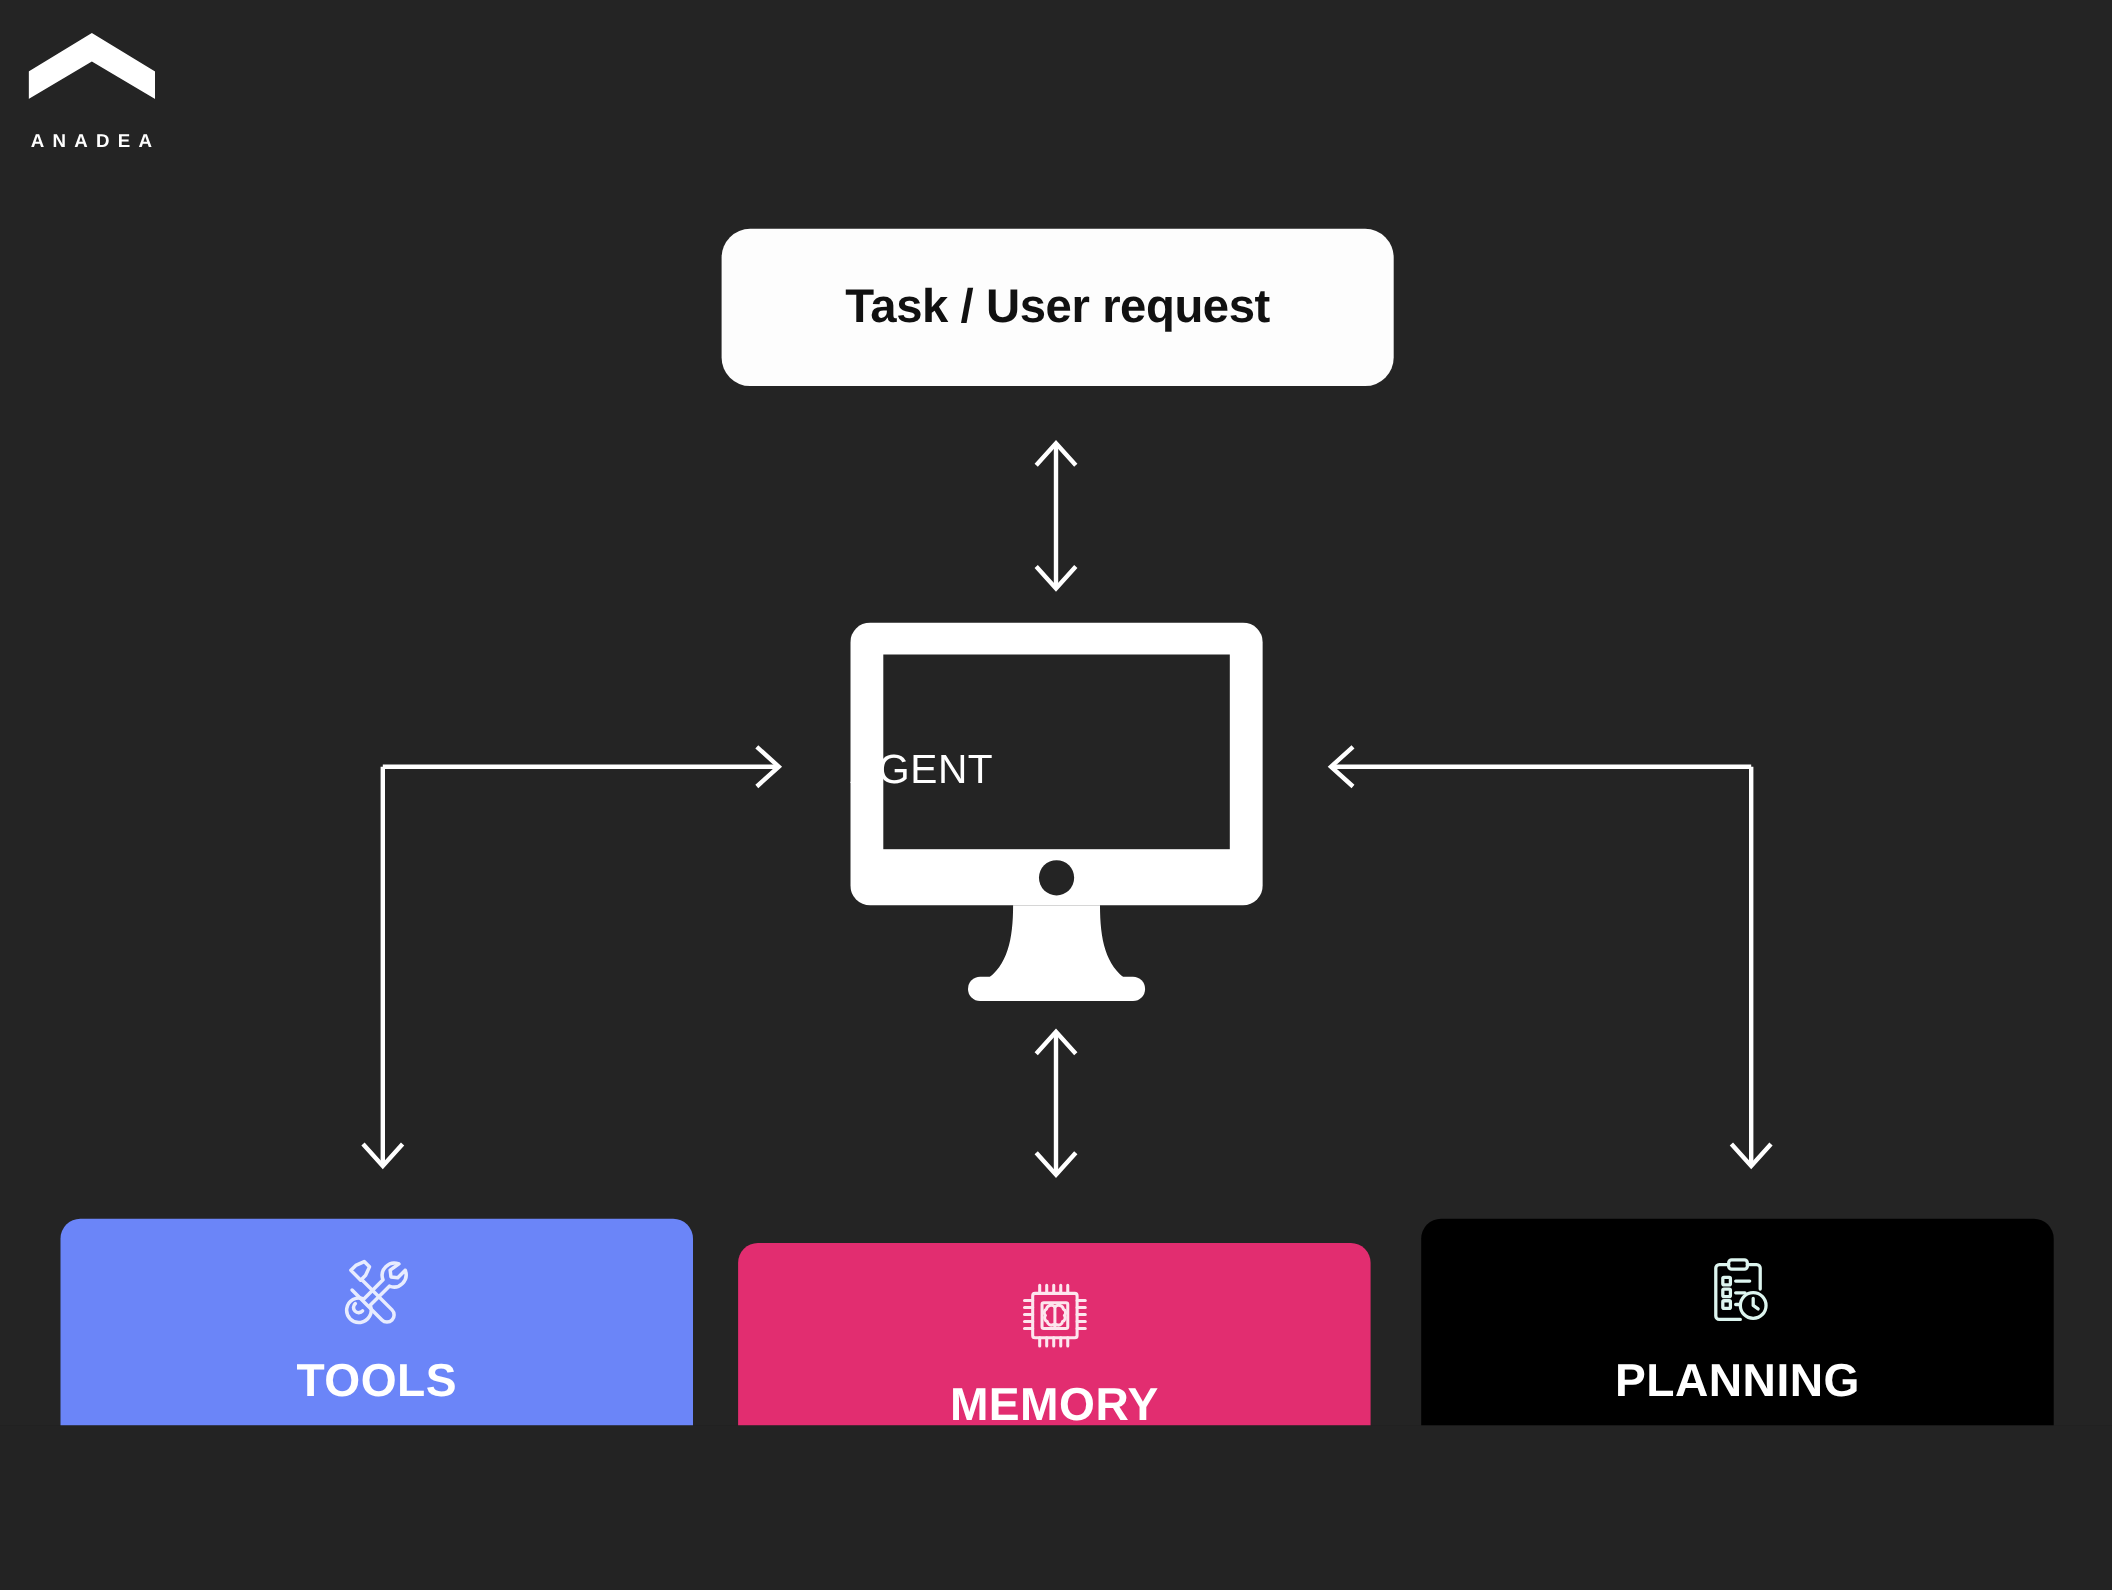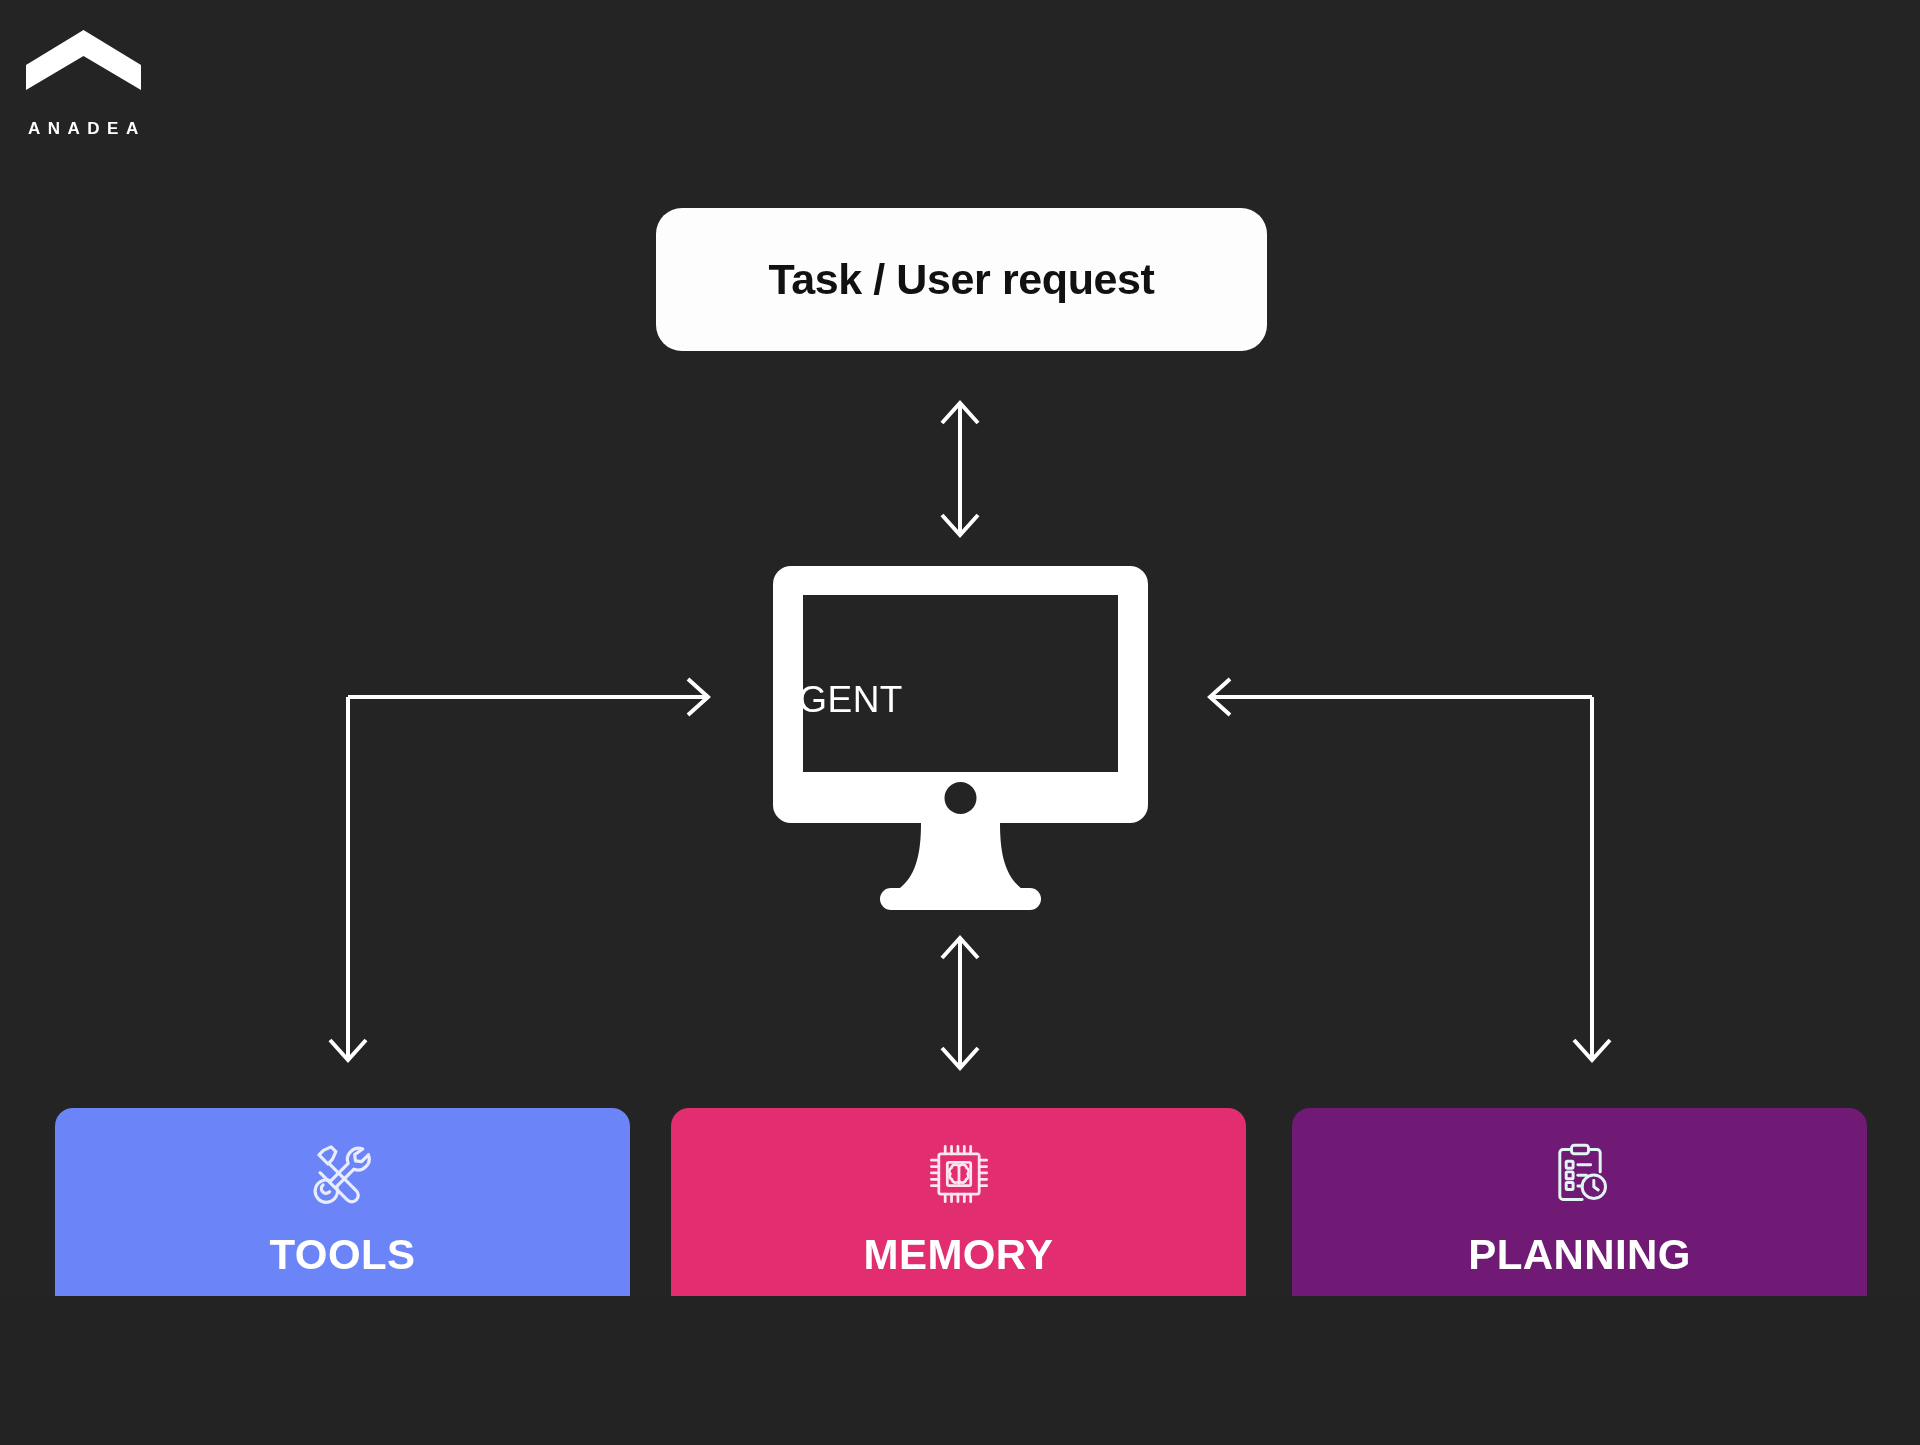--- a/index.html
+++ b/index.html
@@ -106,22 +106,22 @@
     height: 224px;
     border-radius: 18px;
     display: flex;
     flex-direction: column;
     align-items: center;
     justify-content: flex-start;
     box-sizing: border-box;
     padding-top: 32px;
   }
   #card-tools    { left: 55px;   background: #6b85f8; }
-  #card-memory   { left: 671px;  background: #e22d70; }
-  #card-planning { left: 1292px; background: #701a75; }
+  #card-memory   { left: 671px;  background: #e22d70; margin-top: 22px; }
+  #card-planning { left: 1292px; background: #000000; }
 
   .card-icon {
     width: 68px;
     height: 68px;
     display: block;
     opacity: 0.96;
   }
   .card-label {
     margin-top: 26px;
     color: #ffffff;

